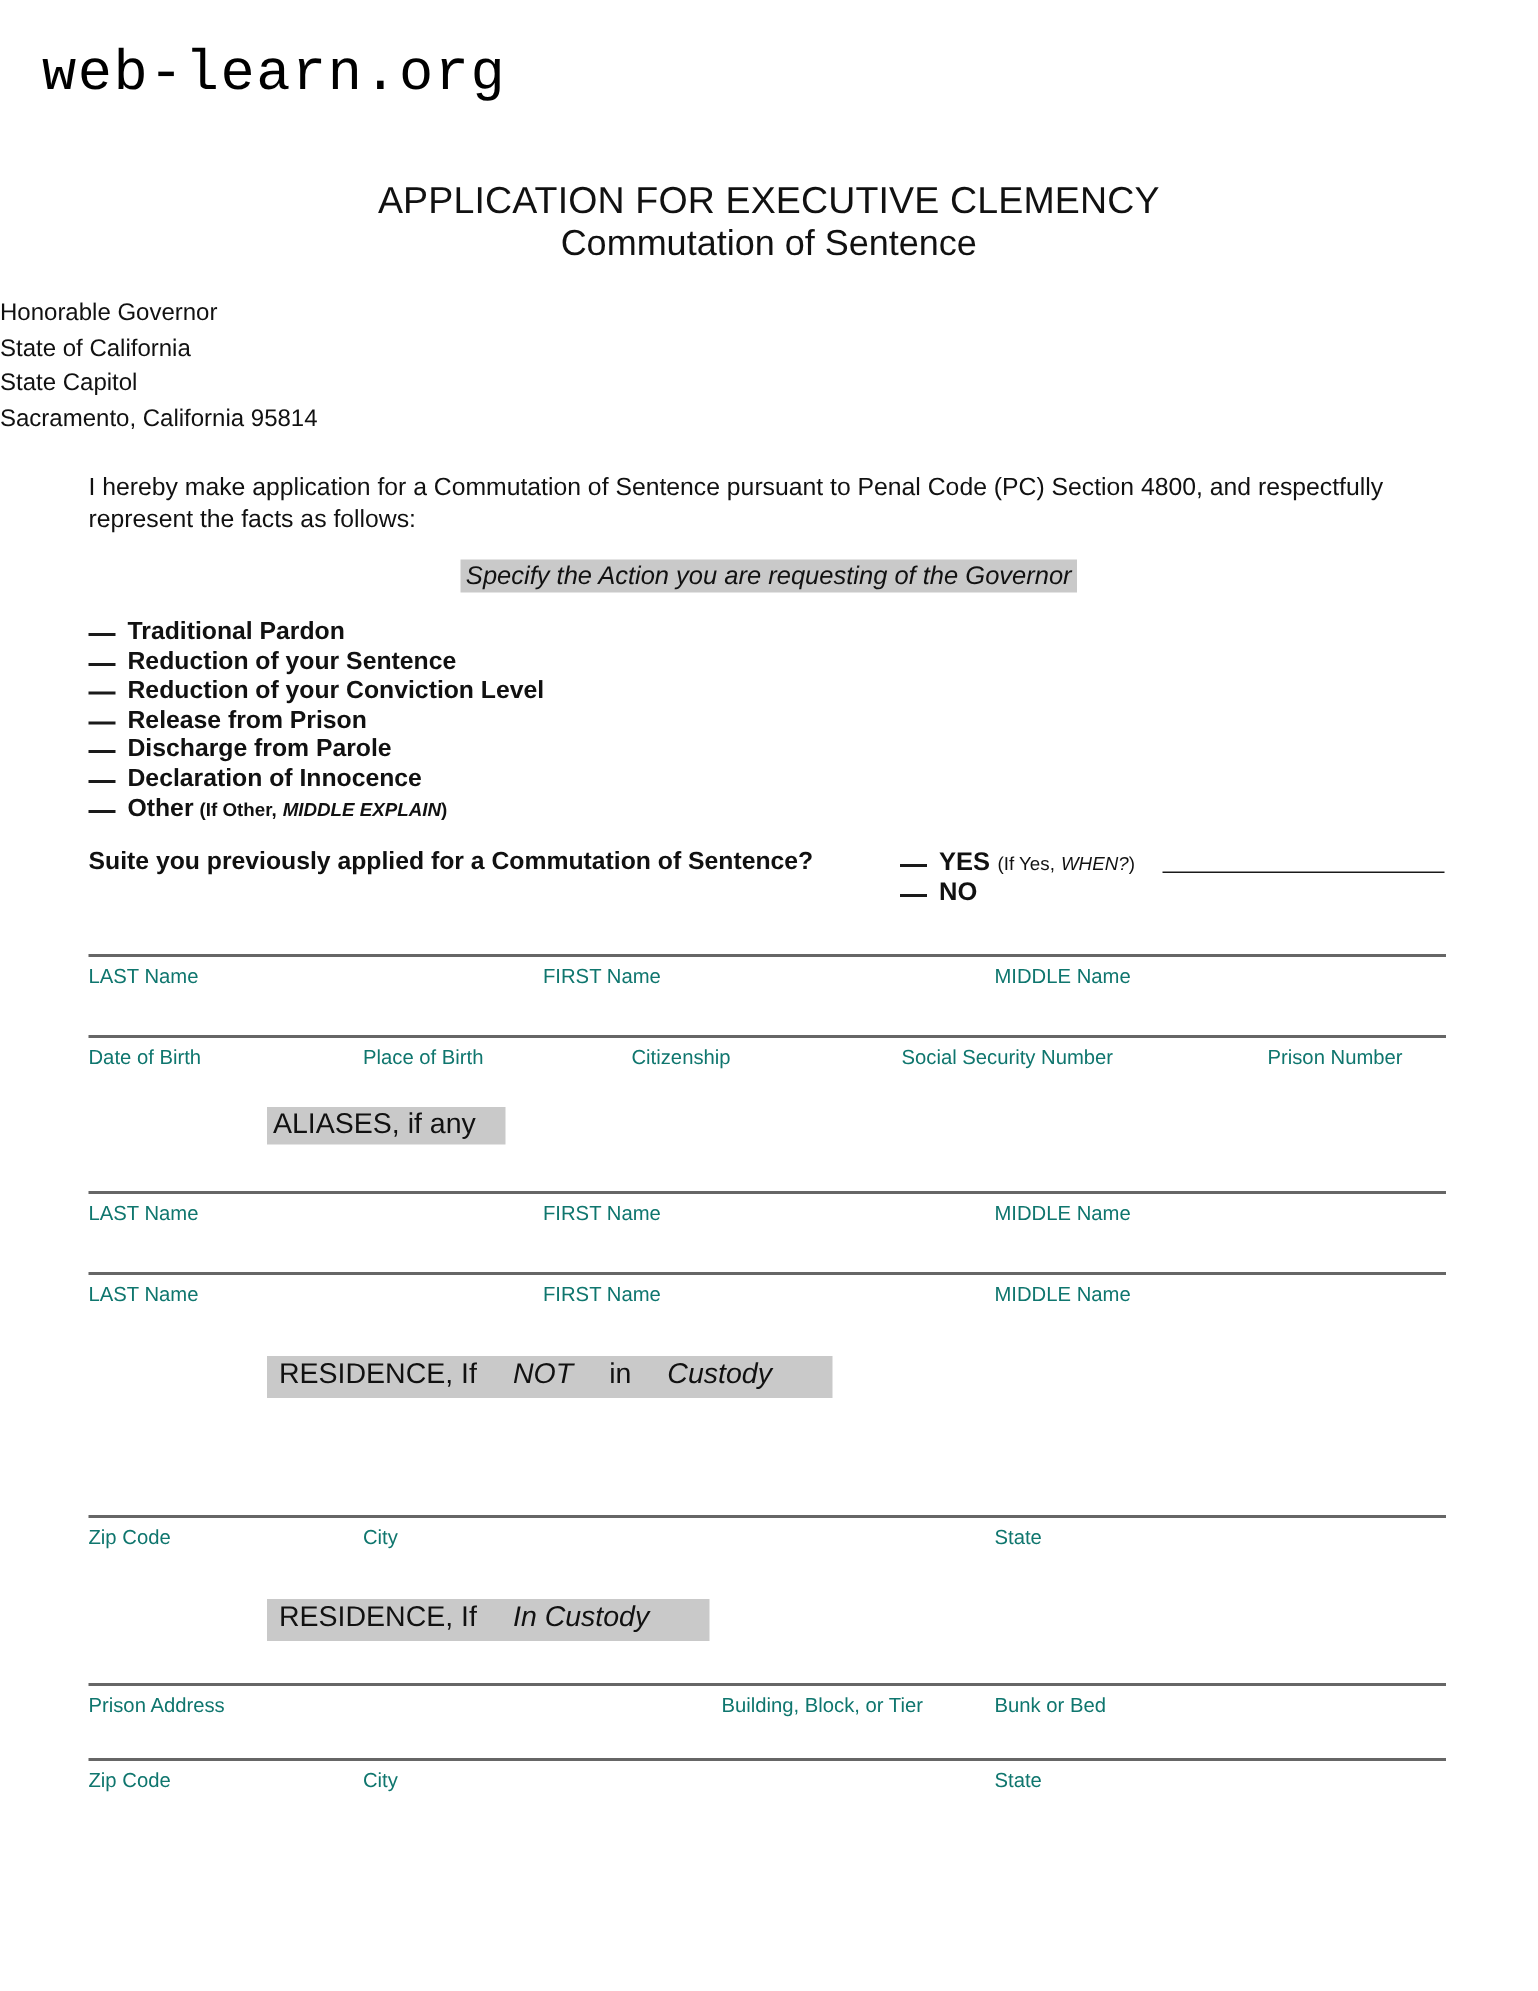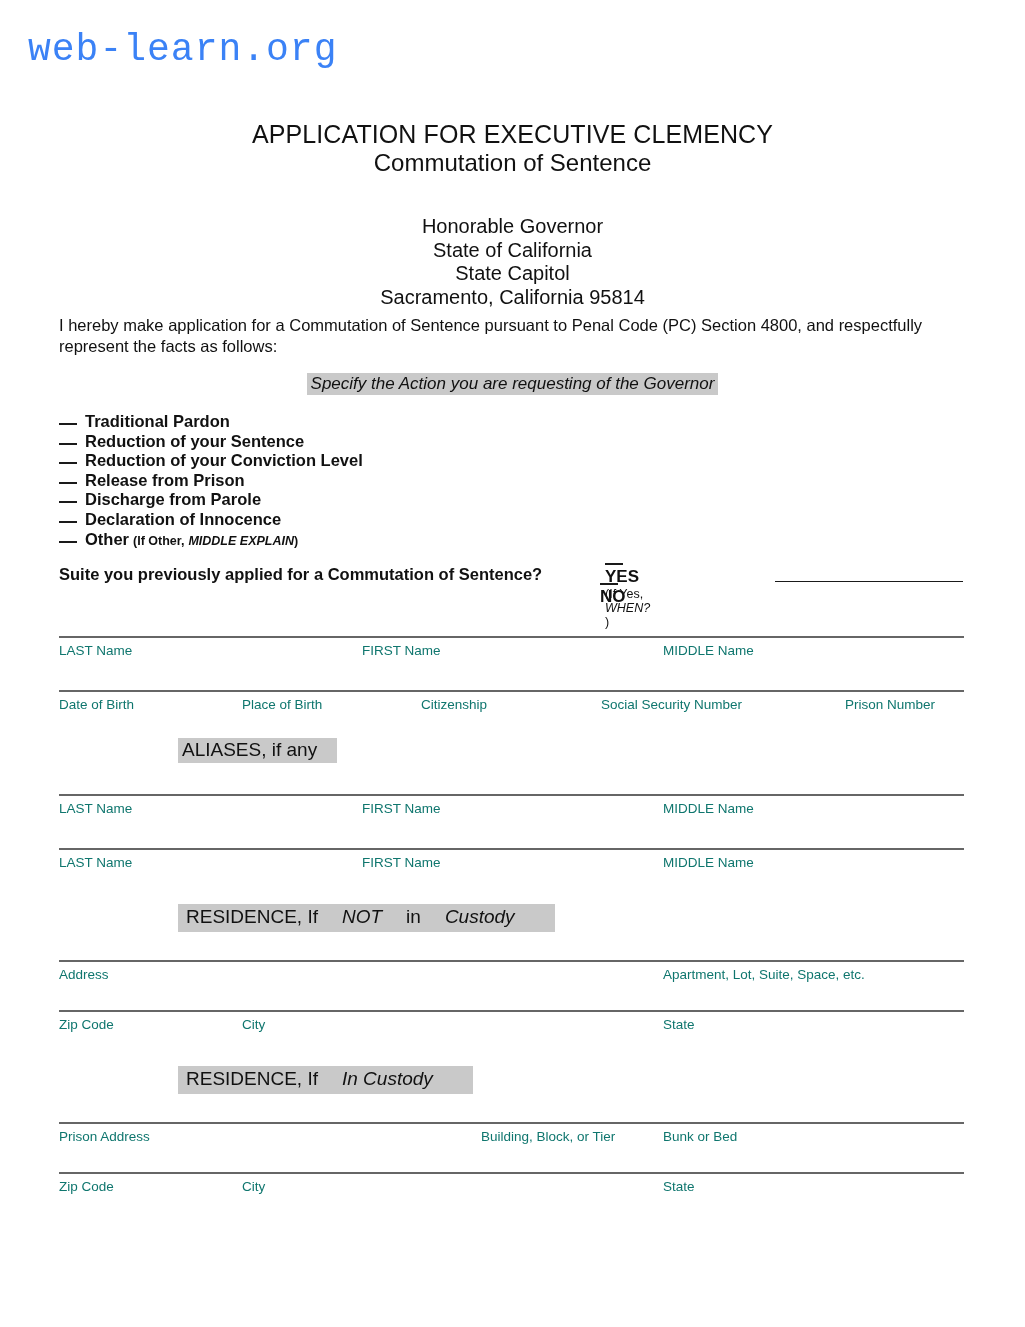--- a/index.html
+++ b/index.html
@@ -17,21 +17,21 @@
   }
 
   
   .watermark {
     position: absolute;
     left: 28px;
     top: 28px;
     font-family: "Liberation Mono", "DejaVu Sans Mono", monospace;
     font-size: 38px;
     letter-spacing: 1px;
-    color: #3b82f6;
+    color: #000000;
     white-space: nowrap;
   }
 
   
   .page {
     position: absolute;
     left: 0;
     top: 0;
     width: 1025px;
     height: 1327px;
@@ -50,24 +50,24 @@
     letter-spacing: 0.1px;
   }
   .title-sub {
     font-size: 24px;
     line-height: 28px;
   }
 
   .addr-block {
     position: absolute;
     left: 0;
-    top: 215px;
-    width: 1025px;
-    text-align: center;
-    font-size: 20px;
+    top: 197px;
+    width: 1025px;
+    text-align: left;
+    font-size: 16px;
     line-height: 23.5px;
   }
 
   .intro {
     position: absolute;
     left: 59px;
     top: 315px;
     width: 905px;
     font-size: 16.5px;
     line-height: 21px;
@@ -137,21 +137,20 @@
     position: absolute;
     left: 600px;
     top: 565px;
     width: 400px;
   }
   .yn-row {
     display: flex;
     align-items: baseline;
     height: 20px;
     white-space: nowrap;
-    flex-direction: column;
   }
   .yn-label {
     font-size: 17px;
     font-weight: bold;
   }
   .yn-note {
     font-size: 12.5px;
     margin-left: 5px;
   }
   .yn-rule {
@@ -315,27 +314,20 @@
       <span style="left:0px;">LAST Name</span>
       <span style="left:303px;">FIRST Name</span>
       <span style="left:604px;">MIDDLE Name</span>
     </div>
   </div>
 
   <div class="section-head" style="top:904px;">
     <span><span>RESIDENCE, If </span><span class="ital">NOT</span><span> in </span><span class="ital">Custody</span></span>
   </div>
 
-  <div class="field-row" style="top:960px;">
-    <div class="rule"></div>
-    <div class="labels">
-      <span style="left:0px;">Address</span>
-      <span style="left:604px;">Apartment, Lot, Suite, Space, etc.</span>
-    </div>
-  </div>
 
   <div class="field-row" style="top:1010px;">
     <div class="rule"></div>
     <div class="labels">
       <span style="left:0px;">Zip Code</span>
       <span style="left:183px;">City</span>
       <span style="left:604px;">State</span>
     </div>
   </div>
 

